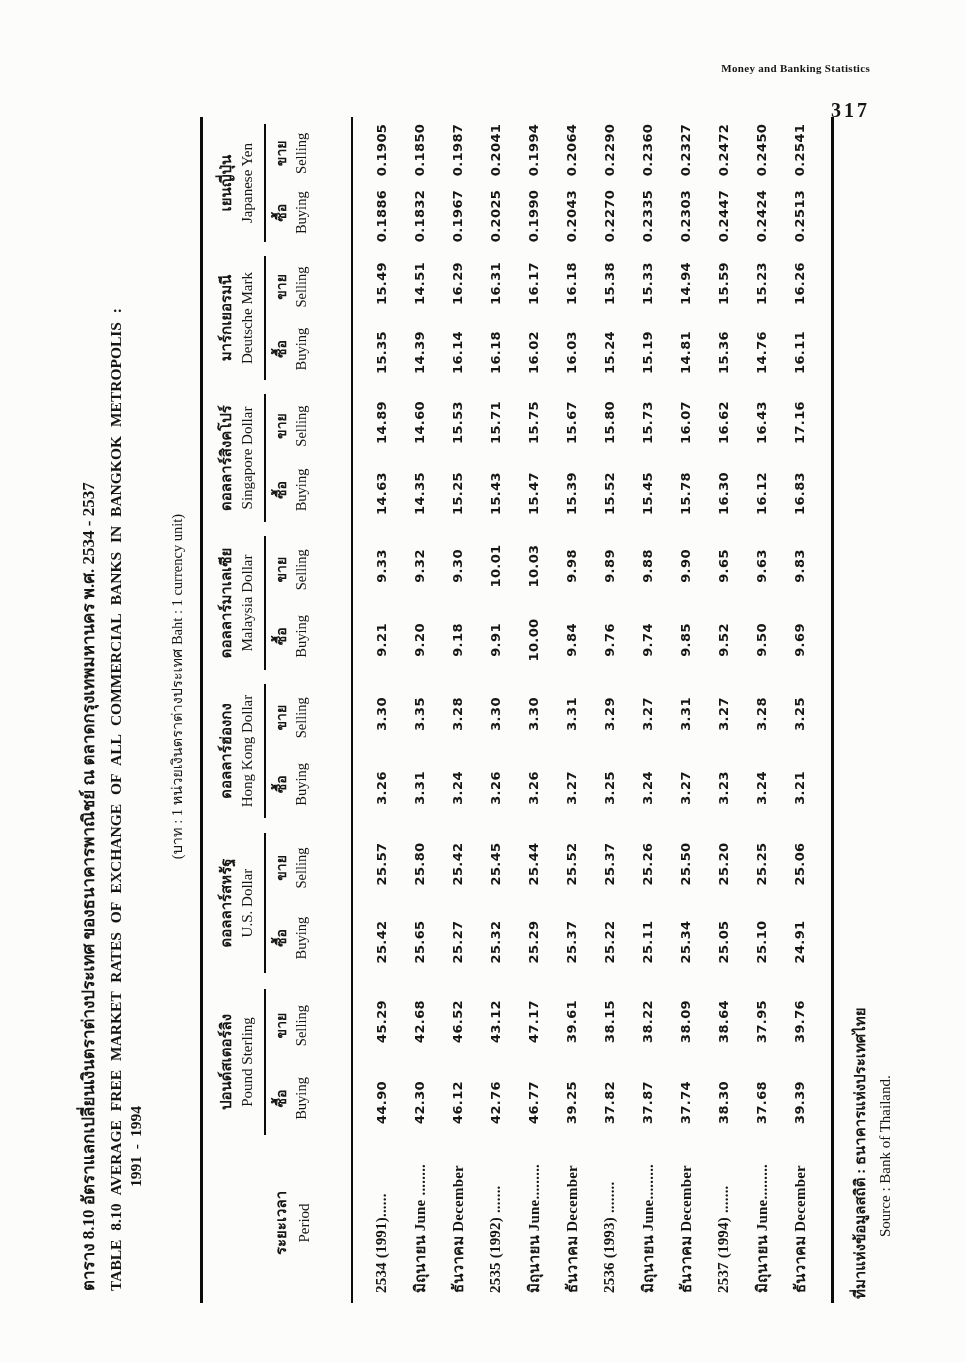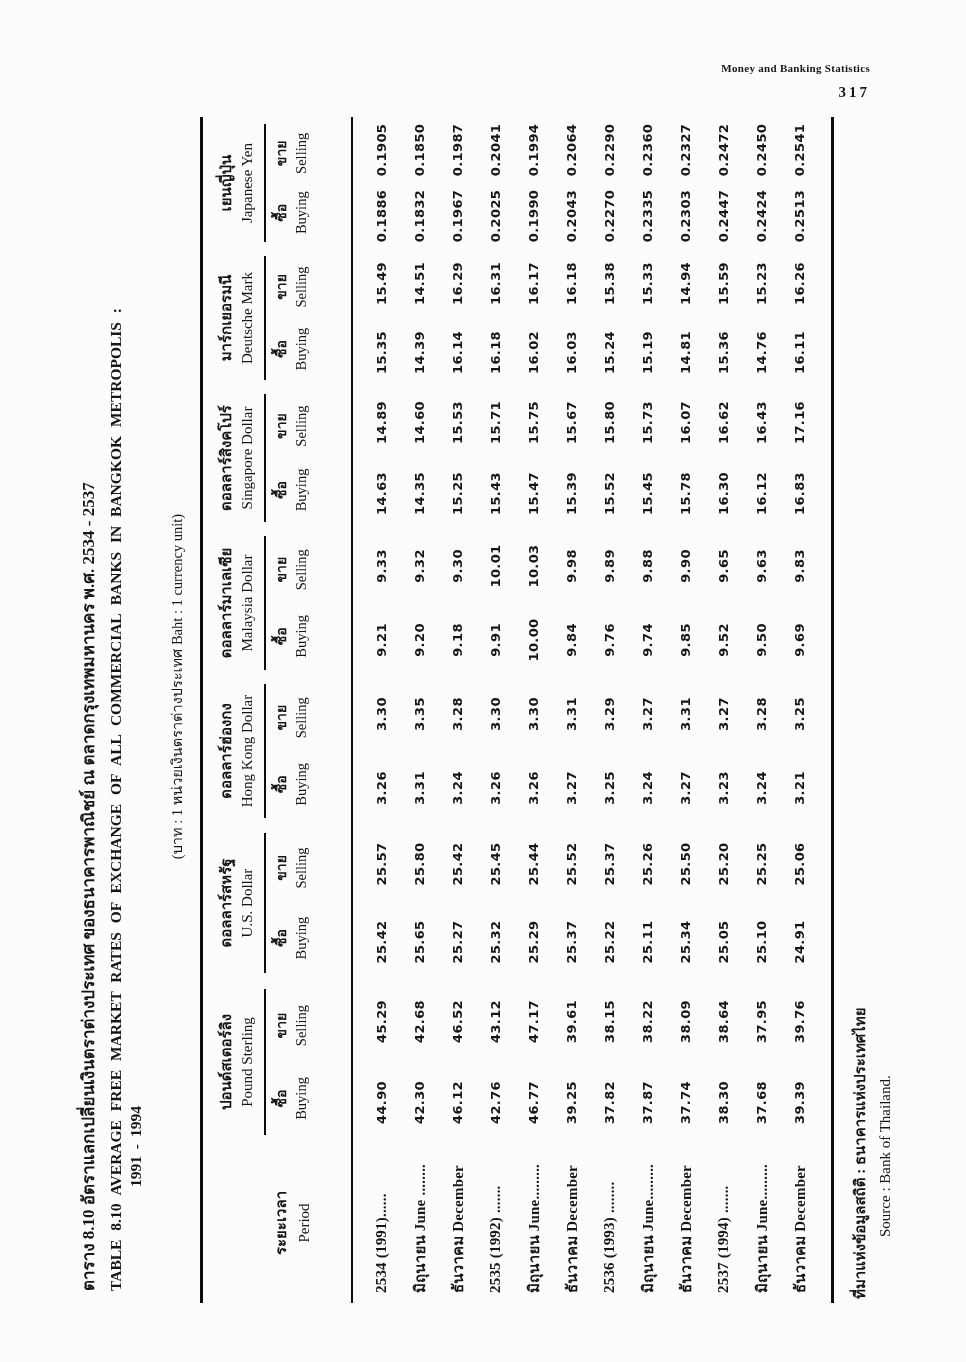--- a/index.html
+++ b/index.html
@@ -2,21 +2,21 @@
 <html><head>
 <meta charset="utf-8">
 <style>
   html,body{margin:0;padding:0;}
   body{background:#e8e8e6;font-family:"Liberation Serif", serif;color:#161616;}
   .page{position:relative;width:966px;height:1362px;background:#fcfcfa;overflow:hidden;
         box-shadow:0 0 6px rgba(0,0,0,.25);}
   
   .page-head{position:absolute;top:62px;right:96px;text-align:right;}
   .page-head .ph-title{font-size:11px;font-weight:700;letter-spacing:.3px;}
-  .page-head .ph-num{font-size:15px;font-weight:700;letter-spacing:3px;margin-top:10px;}
+  .page-head .ph-num{font-size:20px;font-weight:700;letter-spacing:3px;margin-top:25px;}
   
   .sheet{position:absolute;left:76px;top:64px;width:1245px;height:868px;
          transform-origin:top left;transform:rotate(-90deg) translateX(-100%);}
   .title-th{font-size:17px;font-weight:700;margin:0 0 5px 18px;line-height:1.5;white-space:nowrap;}
   .title-en{font-size:15.5px;font-weight:700;margin:0 0 2px 18px;word-spacing:5px;white-space:nowrap;}
   .title-years{font-size:15.5px;font-weight:700;margin:0 0 0 122px;word-spacing:3px;}
   .unit-note{text-align:center;font-size:14.5px;margin-top:20px;}
   .tbl{width:1186px;margin:12px 0 0 6px;border-top:3px solid #0c0c0c;}
   .thead{display:flex;border-bottom:2.5px solid #0c0c0c;height:150px;box-sizing:border-box;}
   .period-head{width:160px;box-sizing:border-box;display:flex;flex-direction:column;

